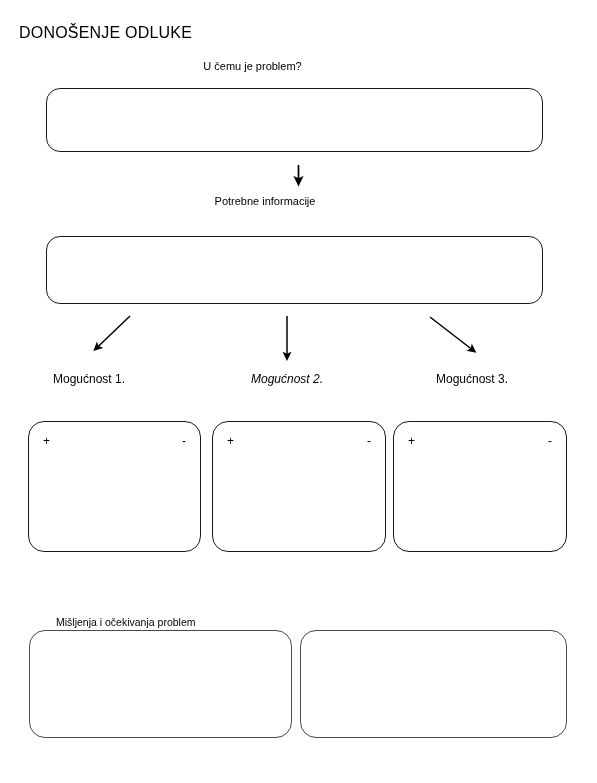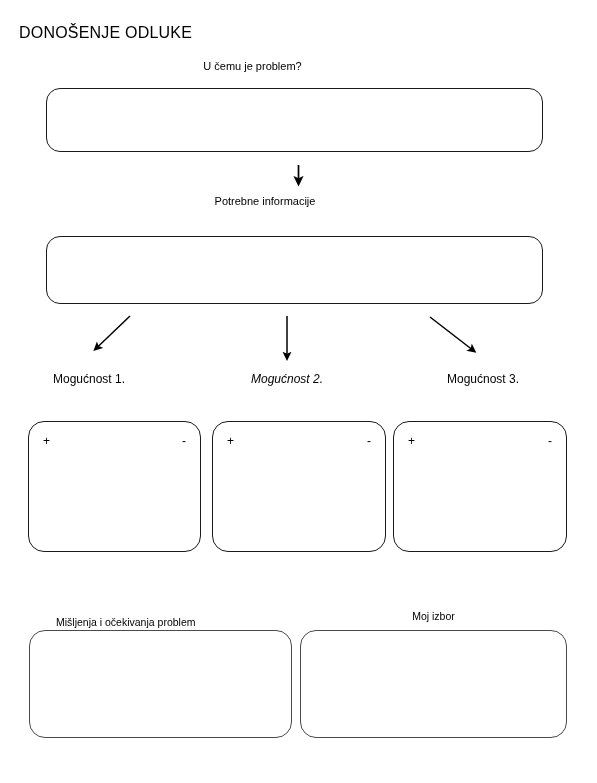--- a/index.html
+++ b/index.html
@@ -62,21 +62,21 @@
     left: 46px;
     top: 236px;
     width: 497px;
     height: 68px;
   }
   .option-label {
     font-size: 12px;
   }
   #option-1-label { left: 53px; top: 372px; }
   #option-2-label { left: 251px; top: 372px; font-style: italic; }
-  #option-3-label { left: 447px; top: 372px; }
+  #option-3-label { left: 436px; top: 372px; }
 
   .prosbox {
     position: absolute;
     border: 1px solid #1a1a1a;
     border-radius: 16px;
     background: #ffffff;
     box-sizing: border-box;
     height: 131px;
     top: 421px;
   }
@@ -175,21 +175,20 @@
   <div class="prosbox" id="pros-cons-box-3">
     <span class="plus-sign">+</span>
     <span class="minus-sign">-</span>
   </div>
 
   <div class="txt" id="others-label">
     <div>Mišljenja i očekivanja problem</div>
     <div>koji utječu na mene</div>
   </div>
 
-  <div class="txt" id="choice-label">Moj izbor</div>
 
   <div class="bottom-box" id="others-box">
     <div style="position:absolute;left:12px;top:8px;right:12px;bottom:8px;font-size:11px;white-space:pre-wrap;"></div>
   </div>
 
   <div class="bottom-box" id="choice-box">
     <div style="position:absolute;left:12px;top:8px;right:12px;bottom:8px;font-size:11px;white-space:pre-wrap;"></div>
   </div>
 
 </div>

